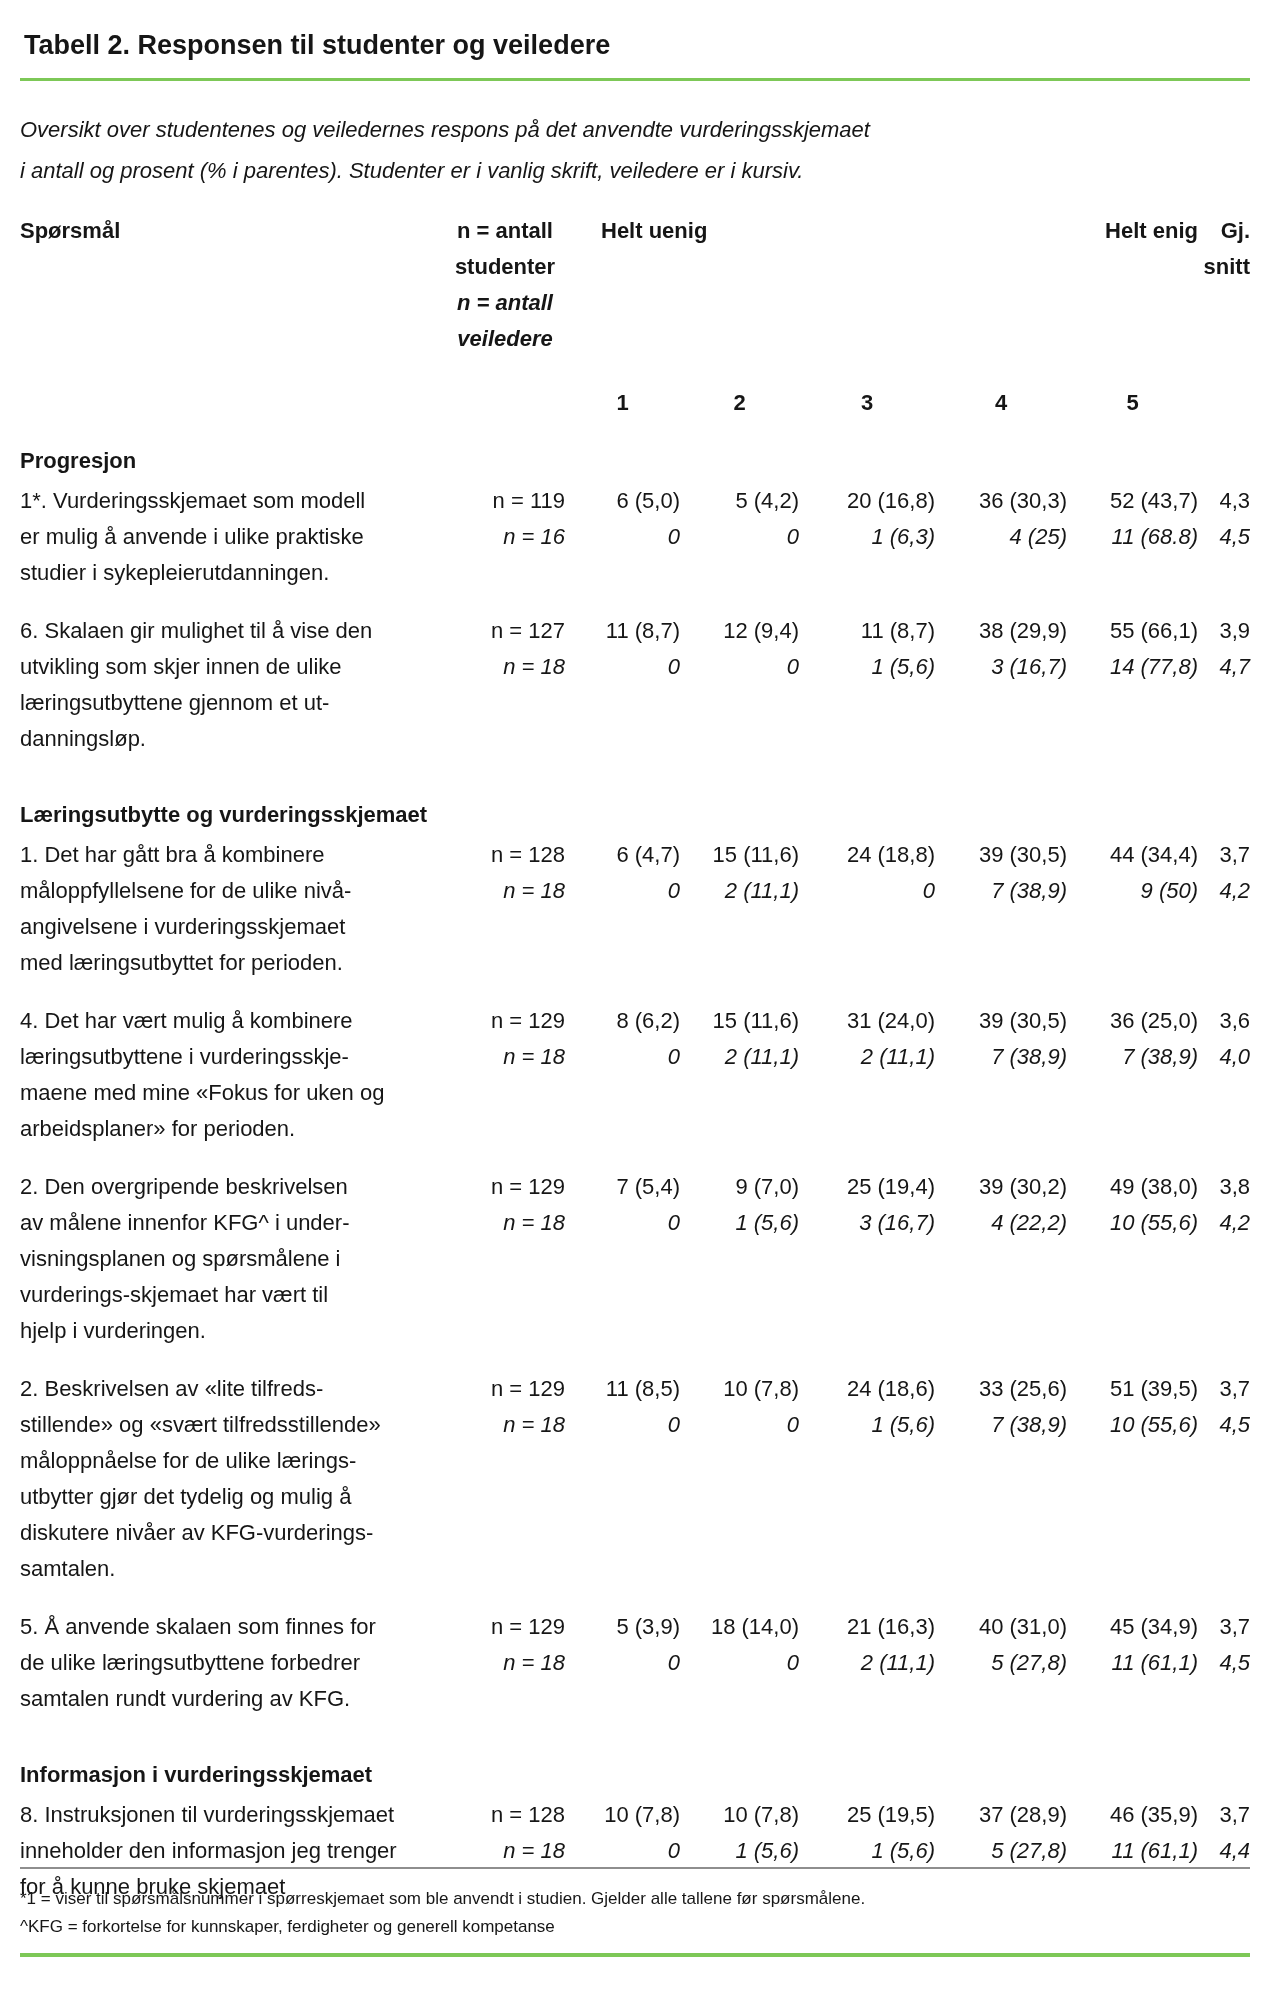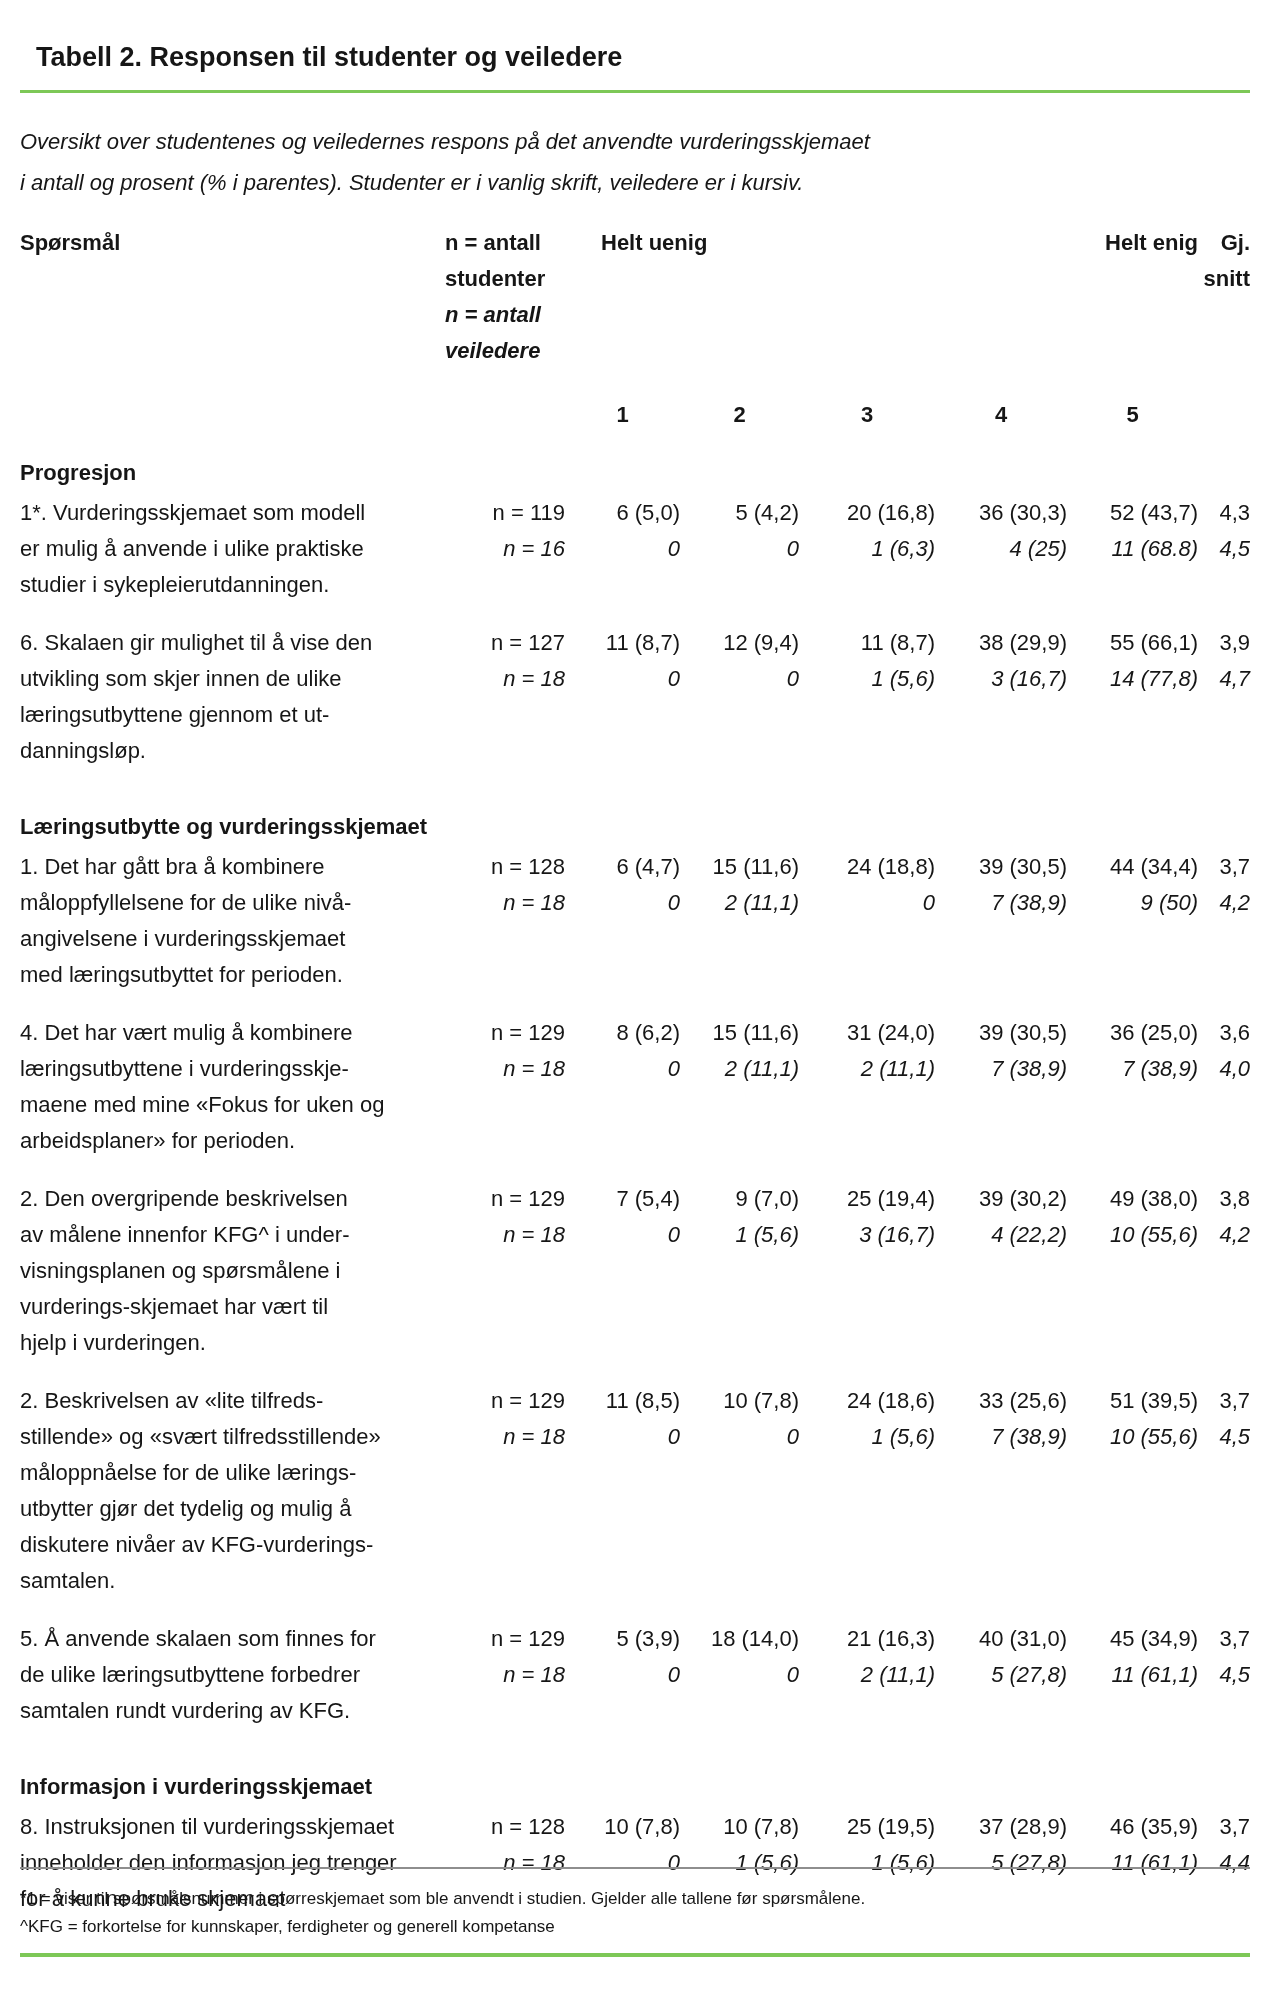--- a/index.html
+++ b/index.html
@@ -1,31 +1,31 @@
 <!DOCTYPE html>
 <html style="--green: #7DC857;"><head>
 <meta charset="utf-8">
 <style>
   html,body{margin:0;padding:0;background:#fff;}
   body{
     width:1267px;height:2000px;position:relative;overflow:hidden;
     color:#161616;font-family:"Liberation Sans",sans-serif;
   }
   .page{position:absolute;inset:0;padding:24px 17px 0 20px;box-sizing:border-box;}
-  .title{font-size:27px;line-height:34px;margin:16px;}
+  .title{font-size:27px;line-height:34px;margin:4px;}
   .title .b{font-weight:bold;}
   .rule-green{height:3px;background:var(--green,#7DC857);margin-top:16px;border:0;}
   .desc{margin-top:28px;font-size:22px;line-height:41px;white-space:pre-line;font-style:italic;}
   table{border-collapse:collapse;table-layout:fixed;width:1230px;margin-top:2px;}
   col.c-q{width:425px;} col.c-n{width:120px;}
   col.c-1{width:115px;} col.c-2{width:119px;} col.c-3{width:136px;}
   col.c-4{width:132px;} col.c-5{width:131px;} col.c-m{width:52px;}
   th,td{padding:0;vertical-align:top;font-size:22px;line-height:36px;font-weight:normal;}
   thead th{font-weight:bold;text-align:left;}
-  .n-hdr{text-align:left;}
+  .n-hdr{text-align:center;}
   .n-hdr .sup{font-style:italic;}
   .scale-span-inner{display:flex;justify-content:space-between;padding-left:36px;gap:40px;}
   .mean-hdr{text-align:right;white-space:pre-line;}
   .scale-num{text-align:center;padding-top:28px;padding-bottom:4px;}
   td.section-heading{font-weight:bold;padding-top:18px;padding-bottom:4px;}
   td.q{white-space:pre-line;padding-right:6px;padding-bottom:22px;}
   td.num{text-align:right;padding-bottom:22px;}
   td.num .sup{font-style:italic;}
   .footer{position:absolute;left:20px;right:17px;top:1867px;}
   .rule-gray{height:2px;background:#8E8E8E;border:0;margin:0;}

